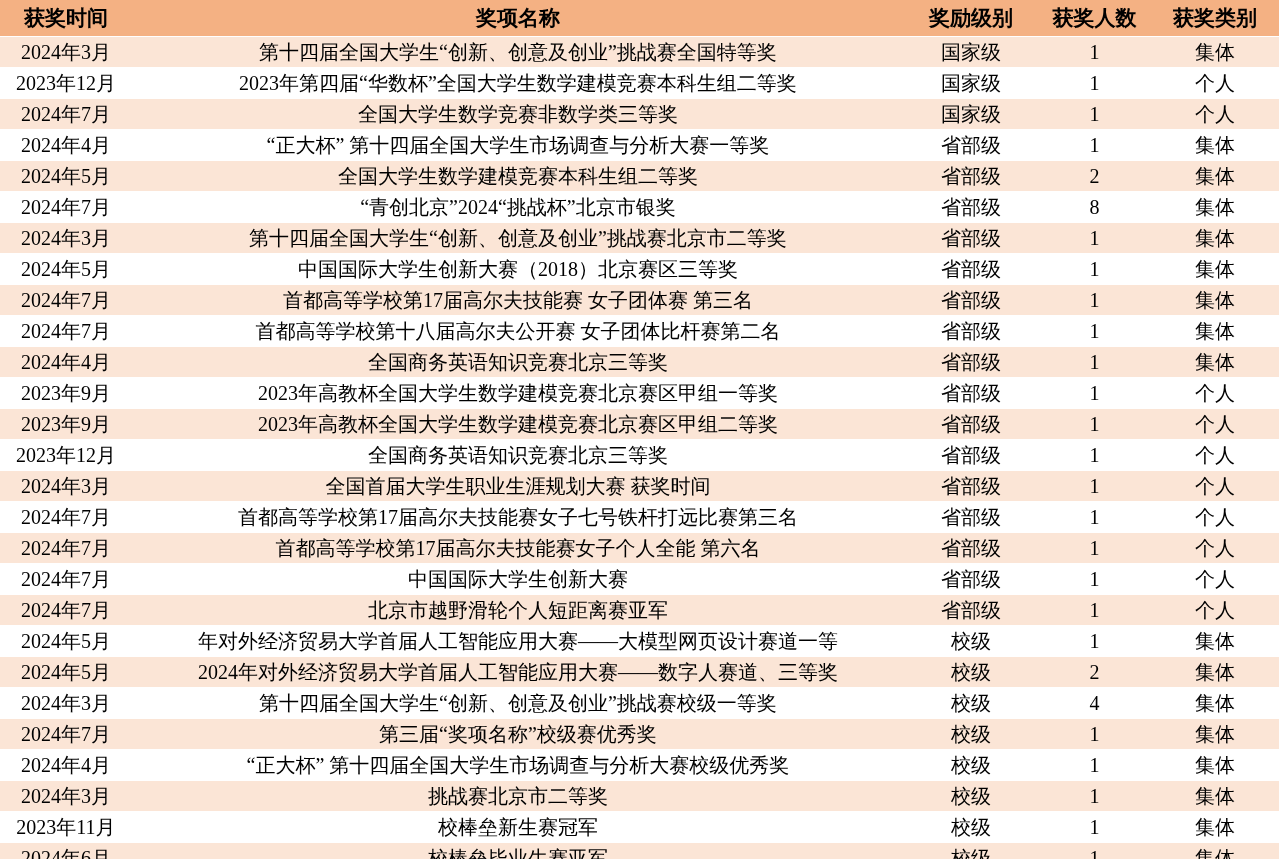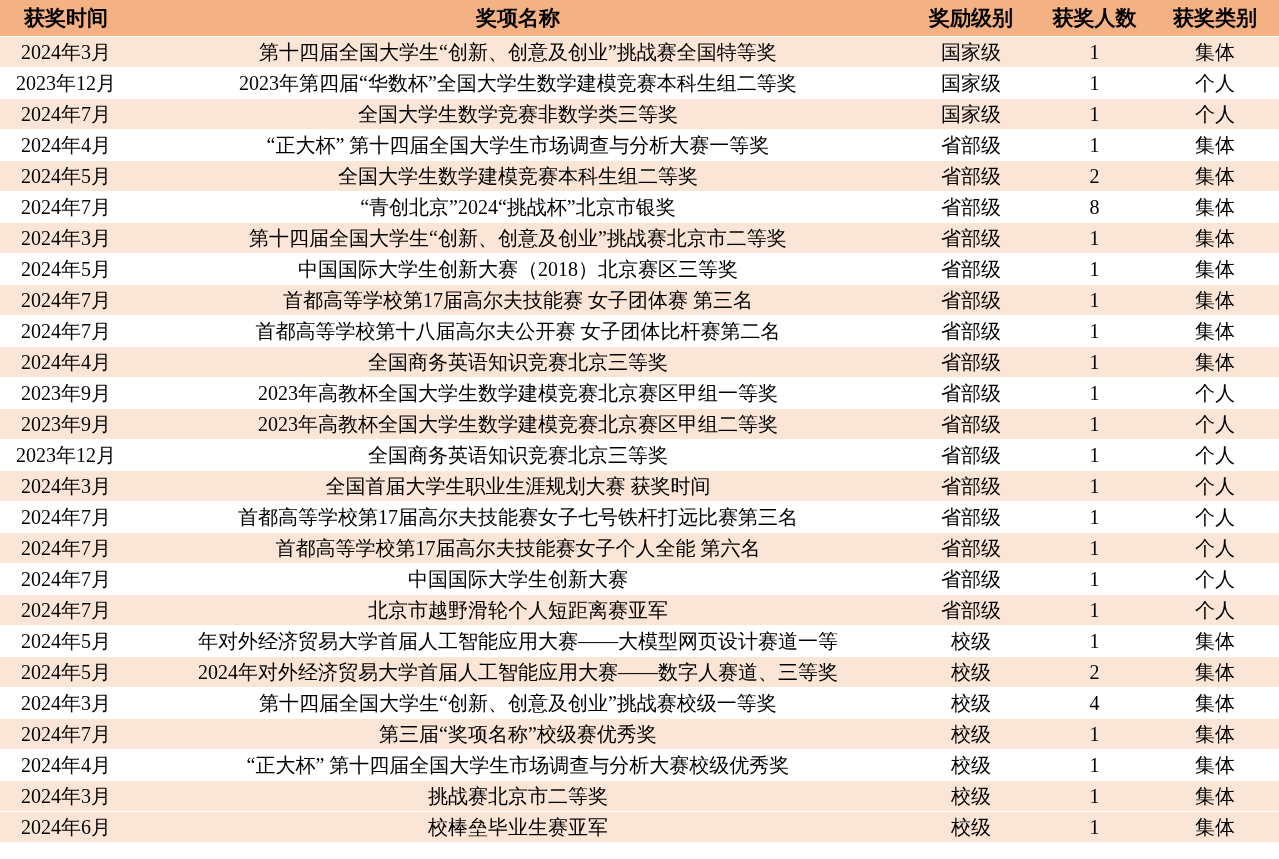--- a/index.html
+++ b/index.html
@@ -246,20 +246,27 @@
         <td>1</td>
         <td>集体</td>
       </tr>
       <tr class="band-a">
         <td>2024年3月</td>
         <td>挑战赛北京市二等奖</td>
         <td>校级</td>
         <td>1</td>
         <td>集体</td>
       </tr>
+      <tr class="band-b">
+        <td>2023年11月</td>
+        <td>校棒垒新生赛冠军</td>
+        <td>校级</td>
+        <td>1</td>
+        <td>集体</td>
+      </tr>
       <tr class="band-a">
         <td>2024年6月</td>
         <td>校棒垒毕业生赛亚军</td>
         <td>校级</td>
         <td>1</td>
         <td>集体</td>
       </tr>
     </tbody>
 </table>
 

